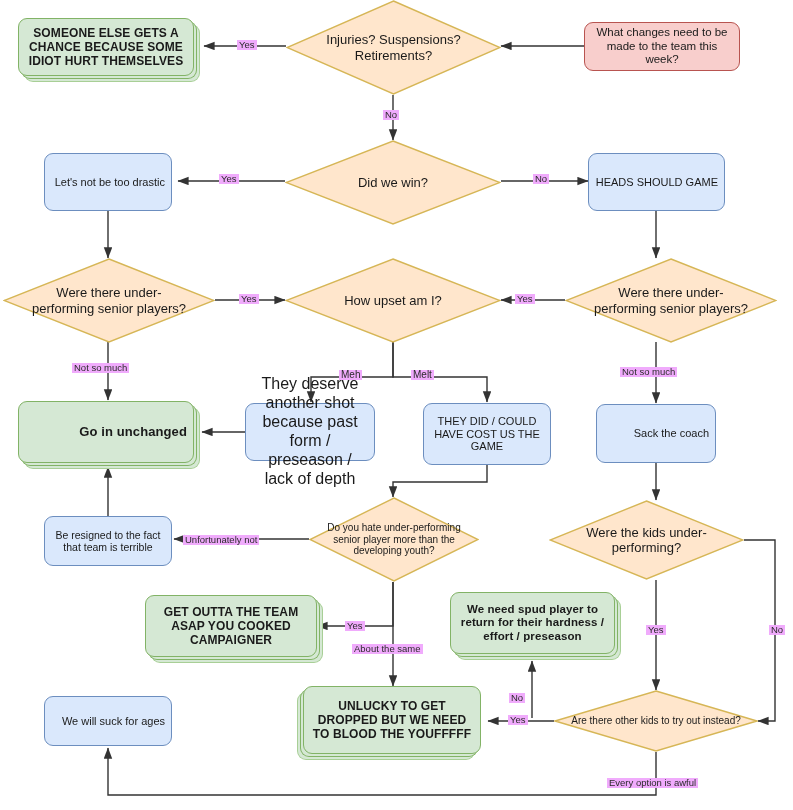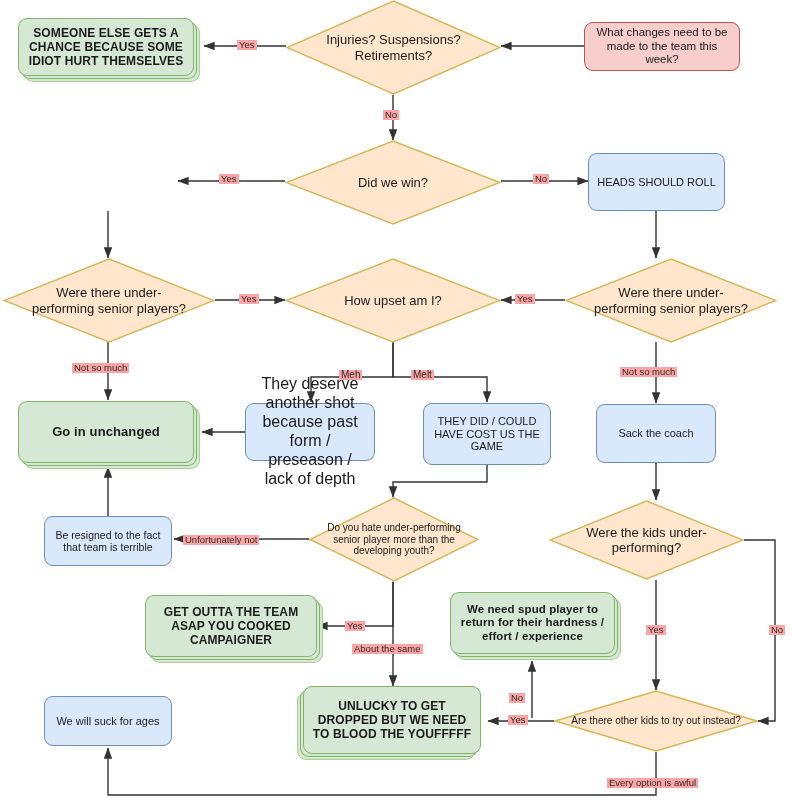--- a/index.html
+++ b/index.html
@@ -36,20 +36,21 @@
     text-align: center;
     line-height: 1.18;
     color: #1a1a1a;
   }
   
   .rect {
     border-radius: 9px;
     border-style: solid;
     border-width: 1px;
     padding: 2px 6px;
+    justify-content: flex-end;
   }
   .rect-blue {
     background: #dae8fc;
     border-color: #6c8ebf;
     font-size: 11px;
   }
   .rect-red {
     background: #f8cecc;
     border-color: #b85450;
     font-size: 11.5px;
@@ -83,21 +84,21 @@
     z-index: 2;
     font-size: 13px;
     padding: 0 4px;
     width: 78%;
   }
   
   .elabel {
     position: absolute;
     font-size: 9.5px;
     color: #2b2b2b;
-    background: #fca5a5;
+    background: #f0abfc;
     padding: 0 2px;
     white-space: nowrap;
     line-height: 1;
   }
   .elabel.big { font-size: 10px; }
 </style>
 </head>
 <body>
 
 <div id="canvas">
@@ -177,23 +178,26 @@
     <span>SOMEONE ELSE GETS A CHANCE BECAUSE SOME IDIOT HURT THEMSELVES</span>
   </div>
 
   <div class="node diamond" style="left:285px; top:140px; width:216px; height:85px;">
     <svg class="dshape" viewBox="0 0 216 85" preserveAspectRatio="none">
       <polygon points="108,1 215,42.5 108,84 1,42.5" fill="#ffe6cc" stroke="#d6b656" stroke-width="1.4"></polygon>
     </svg>
     <div class="dlabel">Did we win?</div>
   </div>
 
+  <div class="node rect rect-blue" style="left:44px; top:153px; width:128px; height:58px;">
+    <span>Let's not be too drastic</span>
+  </div>
 
   <div class="node rect rect-blue" style="left:588px; top:153px; width:137px; height:58px;">
-    <span>HEADS SHOULD ROLL</span>
+    <span>HEADS SHOULD GAME</span>
   </div>
 
   <div class="node diamond" style="left:3px; top:258px; width:212px; height:85px;">
     <svg class="dshape" viewBox="0 0 212 85" preserveAspectRatio="none">
       <polygon points="106,1 211,42.5 106,84 1,42.5" fill="#ffe6cc" stroke="#d6b656" stroke-width="1.4"></polygon>
     </svg>
     <div class="dlabel">Were there under-performing senior players?</div>
   </div>
 
   <div class="node diamond" style="left:285px; top:258px; width:216px; height:85px;">
@@ -242,21 +246,21 @@
       <polygon points="97.5,1 194,40 97.5,79 1,40" fill="#ffe6cc" stroke="#d6b656" stroke-width="1.4"></polygon>
     </svg>
     <div class="dlabel" style="width:90%;">Were the kids under-performing?</div>
   </div>
 
   <div class="node rect rect-green" style="left:145px; top:595px; width:172px; height:62px;">
     <span>GET OUTTA THE TEAM ASAP YOU COOKED CAMPAIGNER</span>
   </div>
 
   <div class="node rect rect-green" style="left:450px; top:592px; width:165px; height:62px; font-size:11.5px;">
-    <span>We need spud player to return for their hardness / effort / experience</span>
+    <span>We need spud player to return for their hardness / effort / preseason</span>
   </div>
 
   <div class="node rect rect-blue" style="left:44px; top:696px; width:128px; height:50px;">
     <span>We will suck for ages</span>
   </div>
 
   <div class="node rect rect-green shadow-left" style="left:303px; top:686px; width:178px; height:68px;">
     <span>UNLUCKY TO GET DROPPED BUT WE NEED TO BLOOD THE YOUFFFFF</span>
   </div>
 

